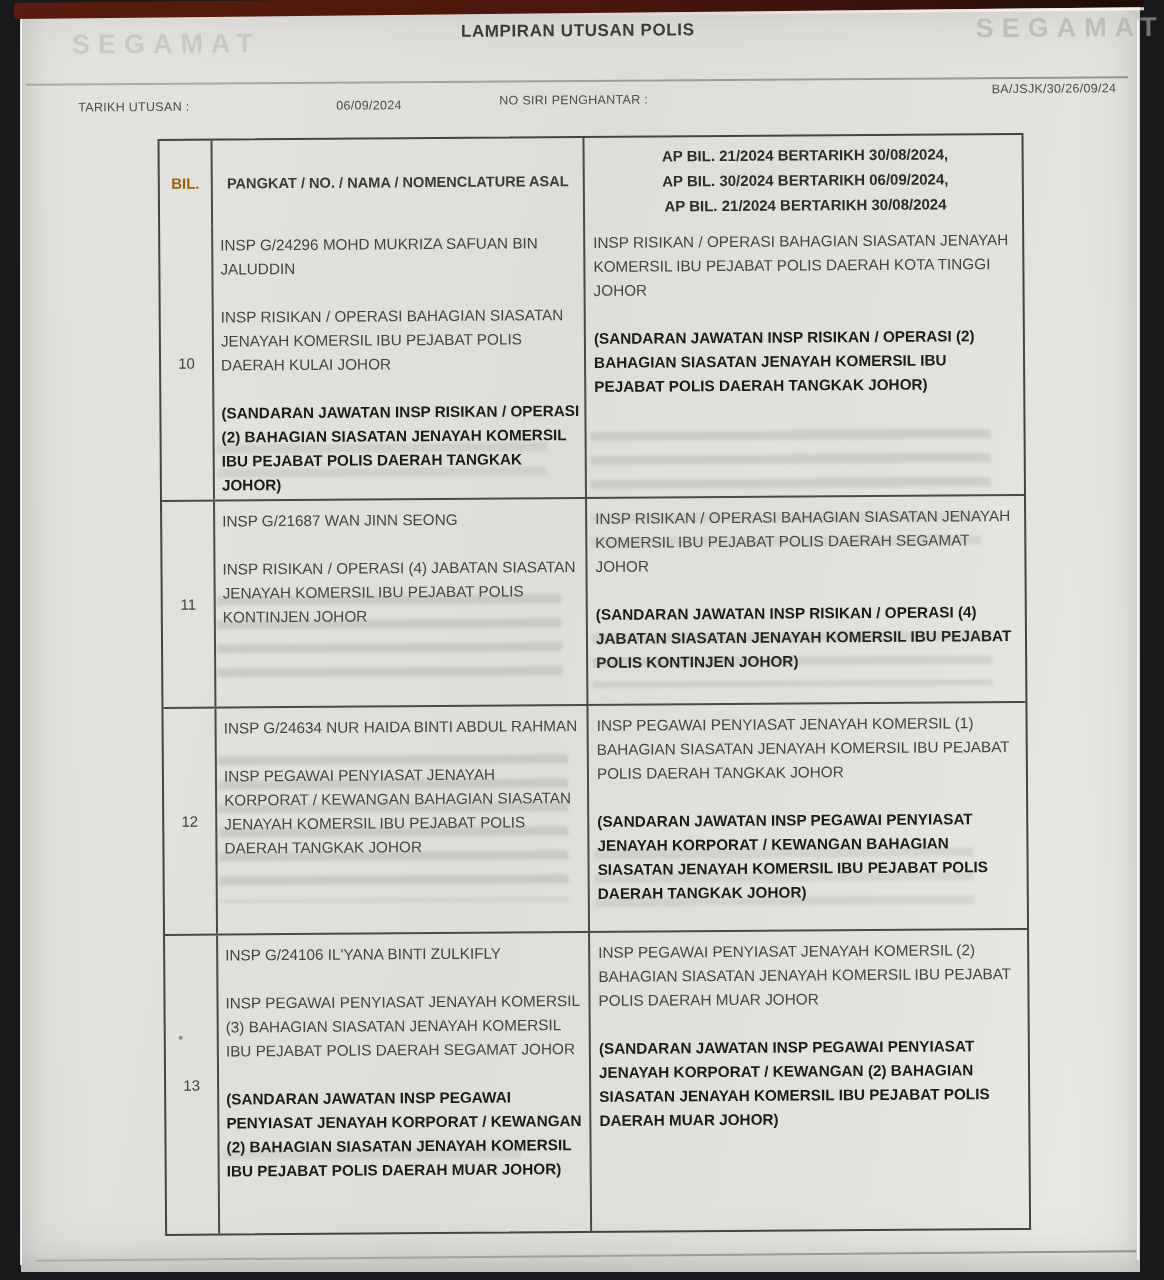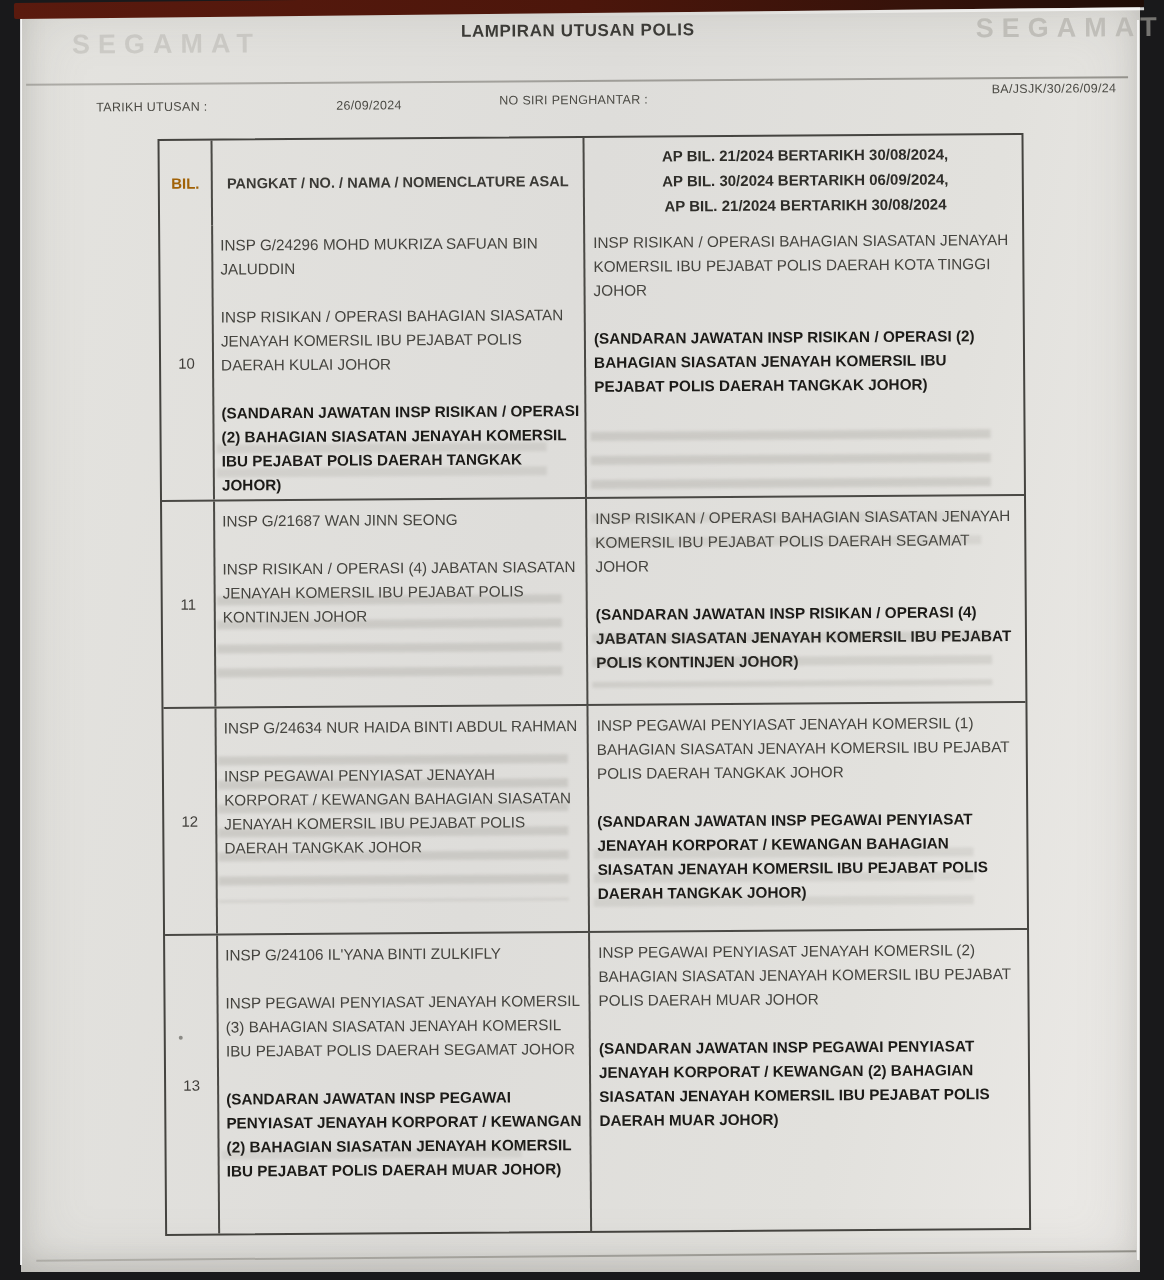--- a/index.html
+++ b/index.html
@@ -31,21 +31,21 @@
 
   .doc-title{position:absolute;left:0;top:21px;width:1164px;text-align:center;
     font-weight:bold;font-size:17px;letter-spacing:.6px;color:#3c3b37;}
 
   .rule-top{position:absolute;left:30px;top:80px;width:1102px;height:2px;
     background:linear-gradient(90deg,rgba(130,128,122,.55),rgba(130,128,122,.8));}
   .rule-bottom{position:absolute;left:32px;top:1255px;width:1100px;height:2px;
     background:linear-gradient(90deg,rgba(120,118,110,.35),rgba(120,118,110,.75));transform:rotate(-0.1deg);}
 
   .meta-label{position:absolute;font-size:12.5px;color:#4b4a44;letter-spacing:.3px;}
-  .m-tarikh{left:100px;top:97px;}
+  .m-tarikh{left:82px;top:97px;}
   .m-date{left:340px;top:97px;}
   .m-nosiri{left:503px;top:93px;}
   .m-ref{left:900px;top:85px;width:220px;text-align:right;}
 
   
   .doc-table{position:absolute;left:161px;top:136px;width:862px;
     border:2px solid #454440;background:transparent;}
   .t-row{display:flex;border-top:2px solid #4a4945;}
   .t-row:first-child{border-top:none;}
   .c-bil{width:51px;flex:0 0 51px;border-right:2px solid #4a4945;
@@ -85,21 +85,21 @@
 
   <div class="tilt">
     <div class="watermark wm-left">SEGAMAT</div>
     <div class="watermark wm-right">SEGAMAT</div>
 
     <div class="doc-title">LAMPIRAN UTUSAN POLIS</div>
 
     <div class="rule-top"></div>
 
     <div class="meta-label m-tarikh">TARIKH UTUSAN :</div>
-    <div class="meta-label m-date">26/09/2024</div>
+    <div class="meta-label m-date">06/09/2024</div>
     <div class="meta-label m-nosiri">NO SIRI PENGHANTAR :</div>
     <div class="meta-label m-ref">BA/JSJK/30/26/09/24</div>
 
     <div class="doc-table">
       <div class="t-row t-header">
         <div class="c-bil">BIL.</div>
         <div class="c-mid">PANGKAT / NO. / NAMA / NOMENCLATURE ASAL</div>
         <div class="c-right">
             <div class="ap-line">AP BIL. 21/2024 BERTARIKH 30/08/2024,</div>
             <div class="ap-line">AP BIL. 30/2024 BERTARIKH 06/09/2024,</div>

